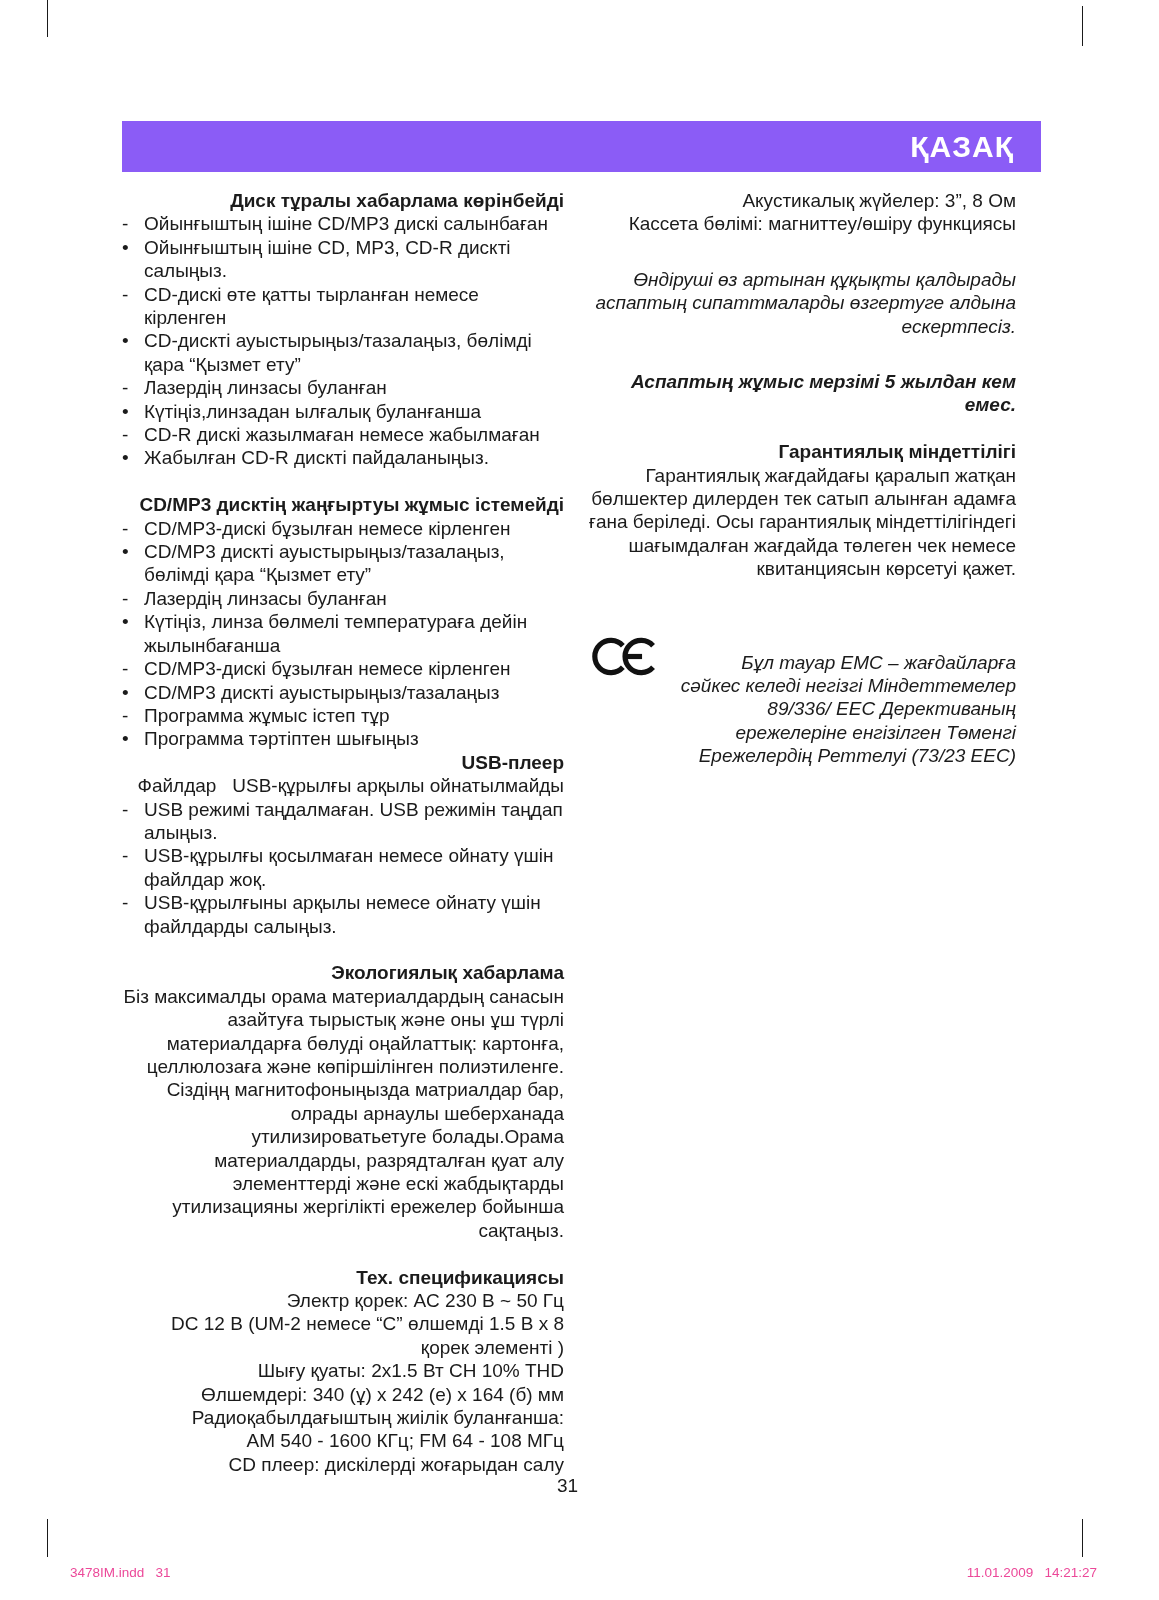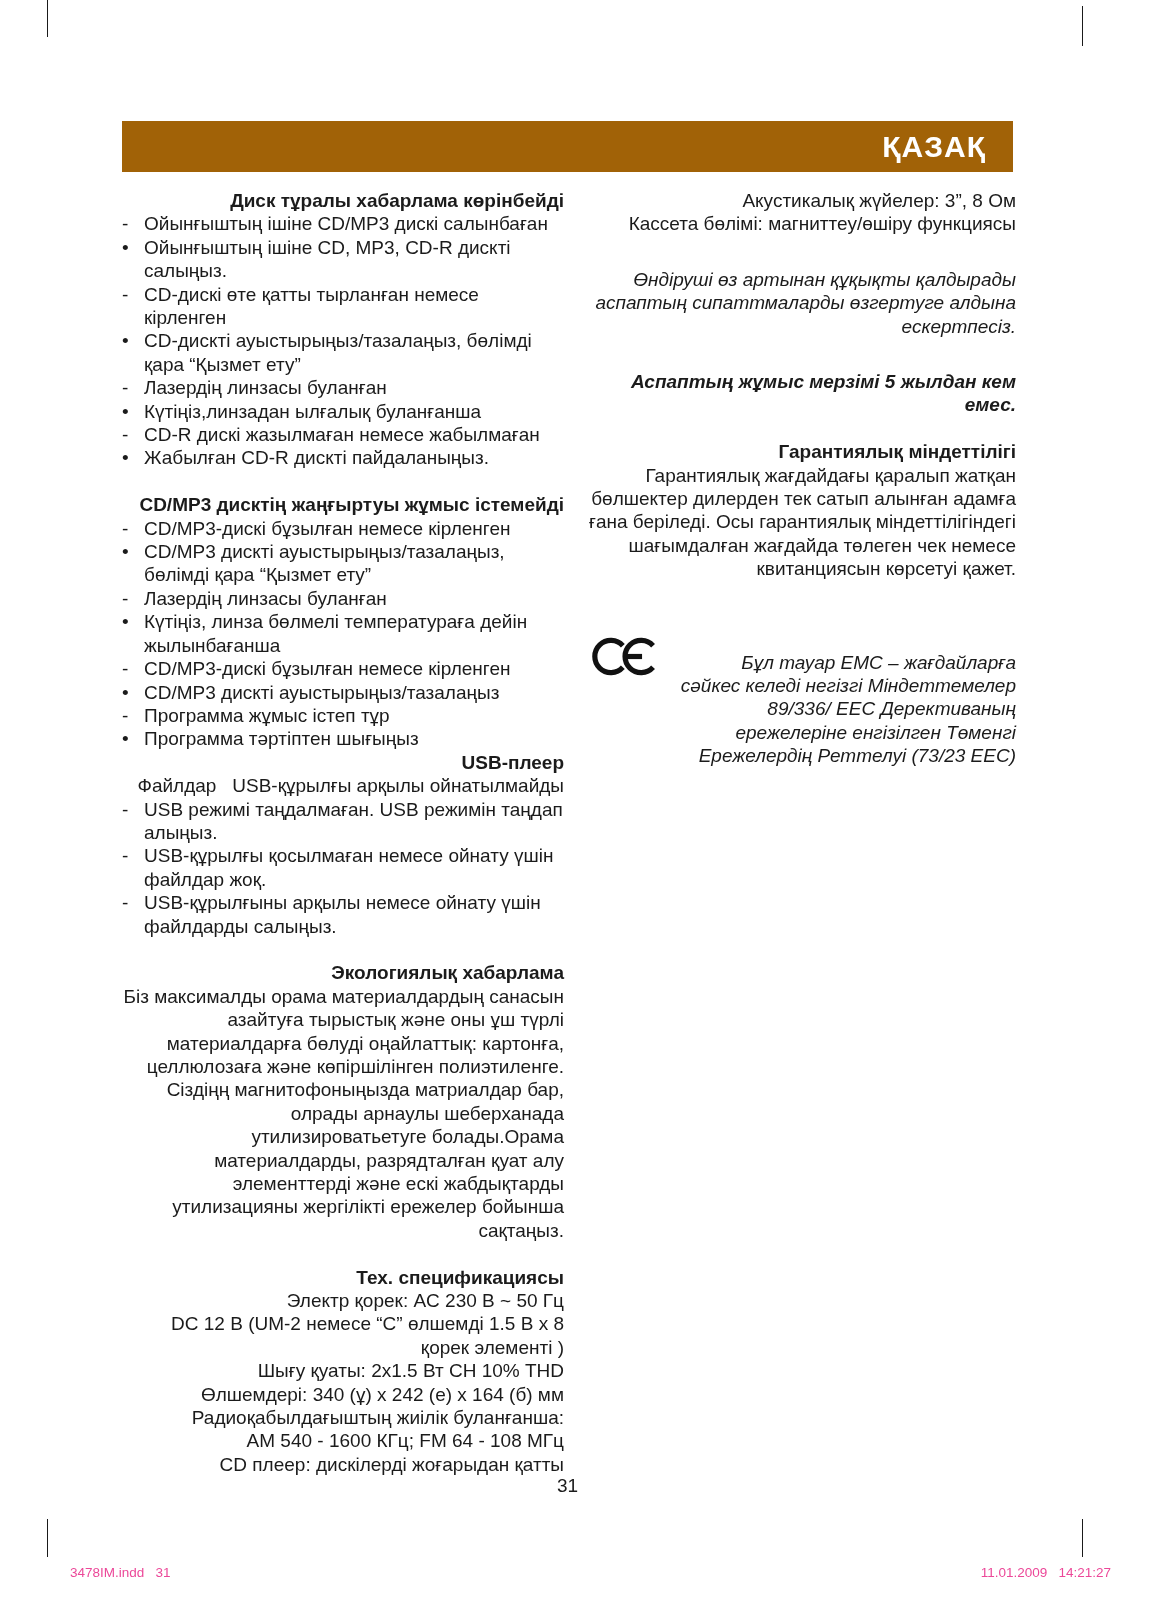--- a/index.html
+++ b/index.html
@@ -45,33 +45,33 @@
 
   .ce-block { display:flex; margin-top:38px; }
   .ce-logo  { flex:0 0 95px; box-sizing:border-box; padding:16px 0 0 7px; }
   .ce-logo svg { display:block; }
   .ce-text  { flex:1; }
 
   .page-number { position:absolute; left:122px; top:1474px; width:891px; text-align:center; }
 
   .footer { position:absolute; top:1564px; font-size:13.5px; line-height:17px; color:#ec4899; }
   .footer-left  { left:70px; }
-  .footer-right { right:48px; }
+  .footer-right { right:62px; }
 </style>
 </head>
 <body>
 
 <div class="page">
 
   <div class="crop tl"></div>
   <div class="crop tr"></div>
   <div class="crop bl"></div>
   <div class="crop br"></div>
 
-  <div class="header-bar" style="background-color: #a16207;">
+  <div class="header-bar" style="background-color: #8b5cf6; padding-left: 28px;">
     <span class="header-title">ҚАЗАҚ</span>
   </div>
 
   <div class="col col-left">
 
     <p class="h">Диск тұралы хабарлама көрінбейді</p>
     <div class="list">
 
         <div class="li">
           <span class="mk">-</span>
@@ -189,21 +189,21 @@
         <p>DC 12 В (UM-2 немесе “С” өлшемді 1.5 В х 8 қорек элементі )</p>
 
         <p>Шығу қуаты: 2х1.5 Вт СН 10% THD</p>
 
         <p>Өлшемдері: 340 (ұ) х 242 (е) х 164 (б) мм</p>
 
         <p>Радиоқабылдағыштың жиілік буланғанша:</p>
 
         <p>AM 540 - 1600 КГц; FM 64 - 108 МГц</p>
 
-        <p>CD плеер: дискілерді жоғарыдан қатты</p>
+        <p>CD плеер: дискілерді жоғарыдан салу</p>
       </div>
 
   </div>
 
   <div class="col col-right">
 
     <p>Акустикалық жүйелер: 3”, 8 Ом</p>
     <p>Кассета бөлімі: магниттеу/өшіру функциясы</p>
 
     <p class="it mt">Өндіруші өз артынан құқықты қалдырады аспаптың сипаттмаларды өзгертуге алдына ескертпесіз.</p>

